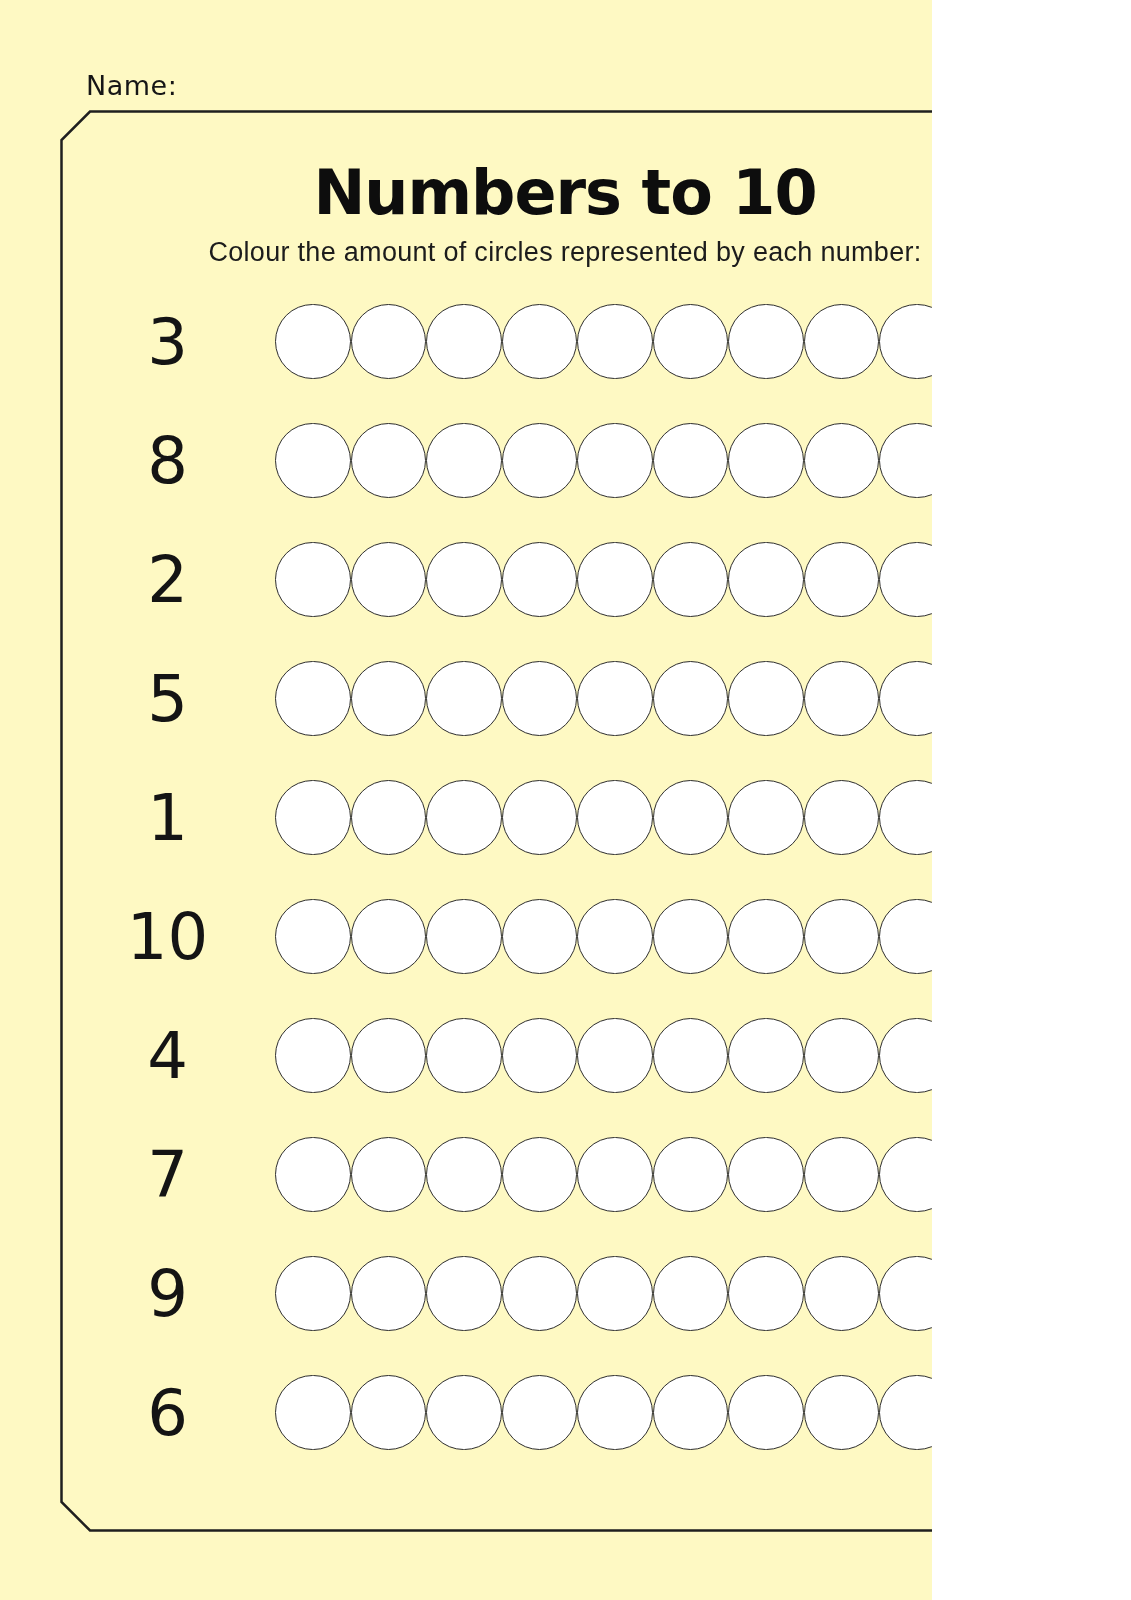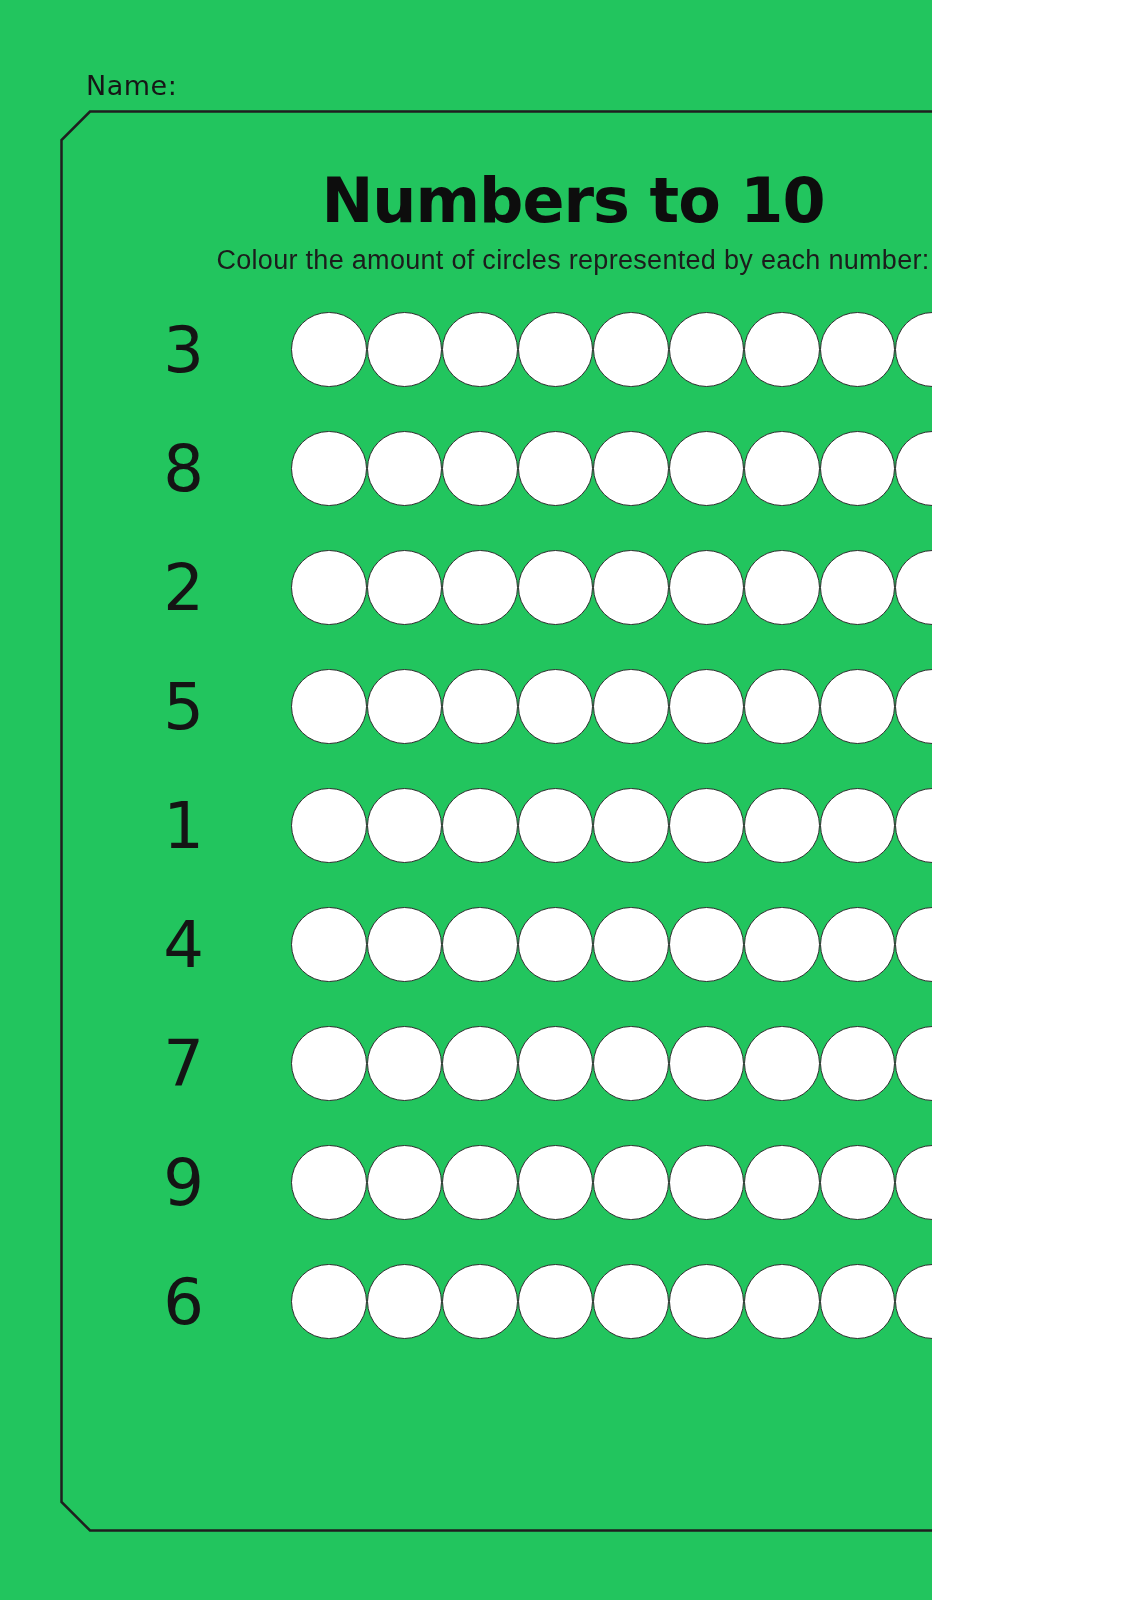--- a/index.html
+++ b/index.html
@@ -5,21 +5,21 @@
   * { margin: 0; padding: 0; box-sizing: border-box; }
   html, body { background: #ffffff; }
   body {
     font-family: "Liberation Sans", sans-serif;
     color: #111111;
   }
   .page {
     position: relative;
     width: 932px;
     height: 1600px;
-    background: #22c55e;
+    background: #fef9c3;
     overflow: hidden;
   }
   .name-row {
     position: absolute;
     left: 86px;
     top: 70px;
     font-size: 27px;
     letter-spacing: 0.5px;
     color: #161616;
     font-family: "DejaVu Sans", sans-serif;
@@ -33,23 +33,23 @@
     height: 1422px;
   }
   .sheet-border {
     position: absolute;
     left: 0; top: 0;
     width: 100%; height: 100%;
     pointer-events: none;
   }
   .sheet-inner {
     position: absolute;
-    left: 0; top: 12px;
+    left: 0; top: 4px;
     width: 100%; height: 100%;
-    padding: 34px 40px 0 56px;
+    padding: 34px 40px 0 40px;
   }
   h1.title {
     text-align: center;
     font-family: "DejaVu Sans", sans-serif;
     font-weight: 800;
     font-size: 62px;
     letter-spacing: -1px;
     color: #0d0d0d;
     margin-top: 8px;
   }
@@ -180,20 +180,35 @@
               <span class="circle"></span>
               <span class="circle"></span>
               <span class="circle"></span>
               <span class="circle"></span>
               <span class="circle"></span>
               <span class="circle"></span>
               <span class="circle"></span>
             </div>
           </div>
           <div class="row">
+            <div class="row-number">10</div>
+            <div class="circles">
+              <span class="circle"></span>
+              <span class="circle"></span>
+              <span class="circle"></span>
+              <span class="circle"></span>
+              <span class="circle"></span>
+              <span class="circle"></span>
+              <span class="circle"></span>
+              <span class="circle"></span>
+              <span class="circle"></span>
+              <span class="circle"></span>
+            </div>
+          </div>
+          <div class="row">
             <div class="row-number">4</div>
             <div class="circles">
               <span class="circle"></span>
               <span class="circle"></span>
               <span class="circle"></span>
               <span class="circle"></span>
               <span class="circle"></span>
               <span class="circle"></span>
               <span class="circle"></span>
               <span class="circle"></span>

